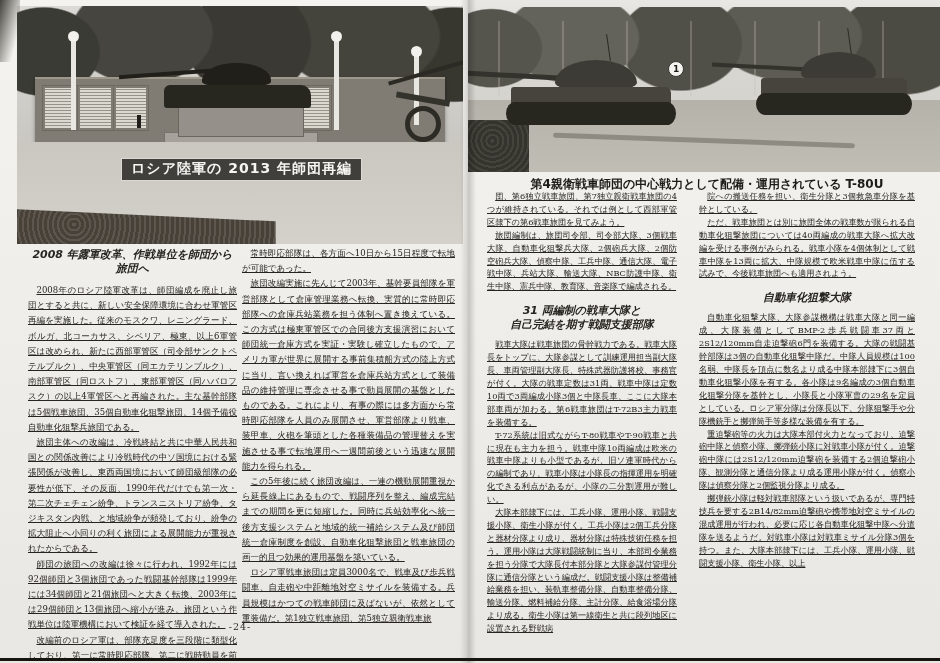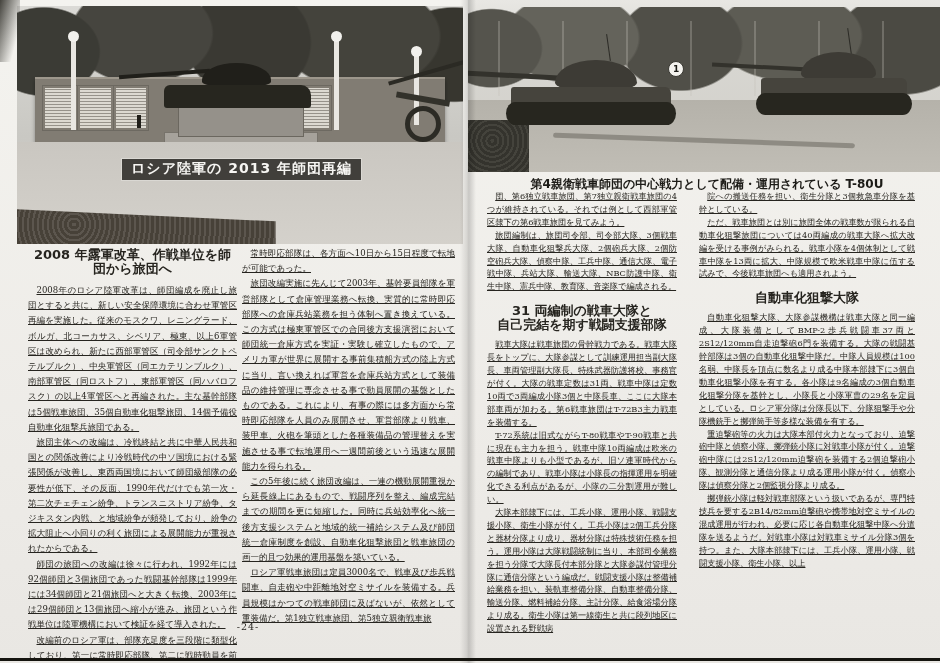--- a/index.html
+++ b/index.html
@@ -56,26 +56,26 @@
   .big-title{position:absolute;left:30px;top:177px;z-index:5;font-family:"DejaVu Sans","Liberation Sans",sans-serif;
     font-weight:bold;font-size:30px;letter-spacing:2px;color:#0e0d0a;white-space:nowrap;
     text-shadow:2px 0 0 #fff,-2px 0 0 #fff,0 2px 0 #fff,0 -2px 0 #fff,1.5px 1.5px 0 #fff,-1.5px -1.5px 0 #fff,1.5px -1.5px 0 #fff,-1.5px 1.5px 0 #fff;}
   
   .lp-col{position:absolute;top:246px;font-size:8.5px;line-height:15.2px;}
   .lp-col1{left:28px;width:209px;}
   .lp-col2{left:242px;width:213px;}
   .rp-col{position:absolute;top:190px;font-size:8.2px;line-height:12.9px;}
   .rp-col1{left:19px;width:190px;}
   .rp-col2{left:231px;width:216px;}
-  .col-heading{font-family:"DejaVu Sans","Liberation Sans",sans-serif;font-weight:bold;font-size:13px;
-    line-height:14px;text-align:center;margin:2px 0 7px;}
+  .col-heading{font-family:"DejaVu Sans","Liberation Sans",sans-serif;font-weight:bold;font-size:11px;
+    line-height:14px;text-align:center;margin:2px 0 7px;font-style:italic;}
   .mid-heading{margin-top:11px;margin-bottom:6px;}
   p.body{margin:0;text-indent:1em;text-align:justify;text-decoration:underline;}
   .pageno{position:absolute;font-size:9.5px;letter-spacing:1px;color:#2a2823;}
-  .pageno-left{left:248px;top:621px;transform:translateX(-50%);}
+  .pageno-left{left:240px;top:621px;transform:translateX(-50%);}
   .pageno-right{left:239px;top:668px;transform:translateX(-50%);}
   
   .rp-photo{position:absolute;left:0;top:0;width:472px;height:172px;overflow:hidden;background:#d9d8d3;}
   .rp-sky{position:absolute;inset:0;background:linear-gradient(#e8e7e3,#d8d7d2 30%,#d0cec8);}
   .rp-forest{position:absolute;left:0;top:4%;width:100%;height:60%;
     background:
       radial-gradient(ellipse 90px 70px at 5% 40%,#55544d 55%,rgba(0,0,0,0) 57%),
       radial-gradient(ellipse 120px 80px at 22% 30%,#64635b 55%,rgba(0,0,0,0) 57%),
       radial-gradient(ellipse 110px 85px at 45% 35%,#504f48 55%,rgba(0,0,0,0) 57%),
       radial-gradient(ellipse 130px 80px at 68% 28%,#5d5c54 55%,rgba(0,0,0,0) 57%),

